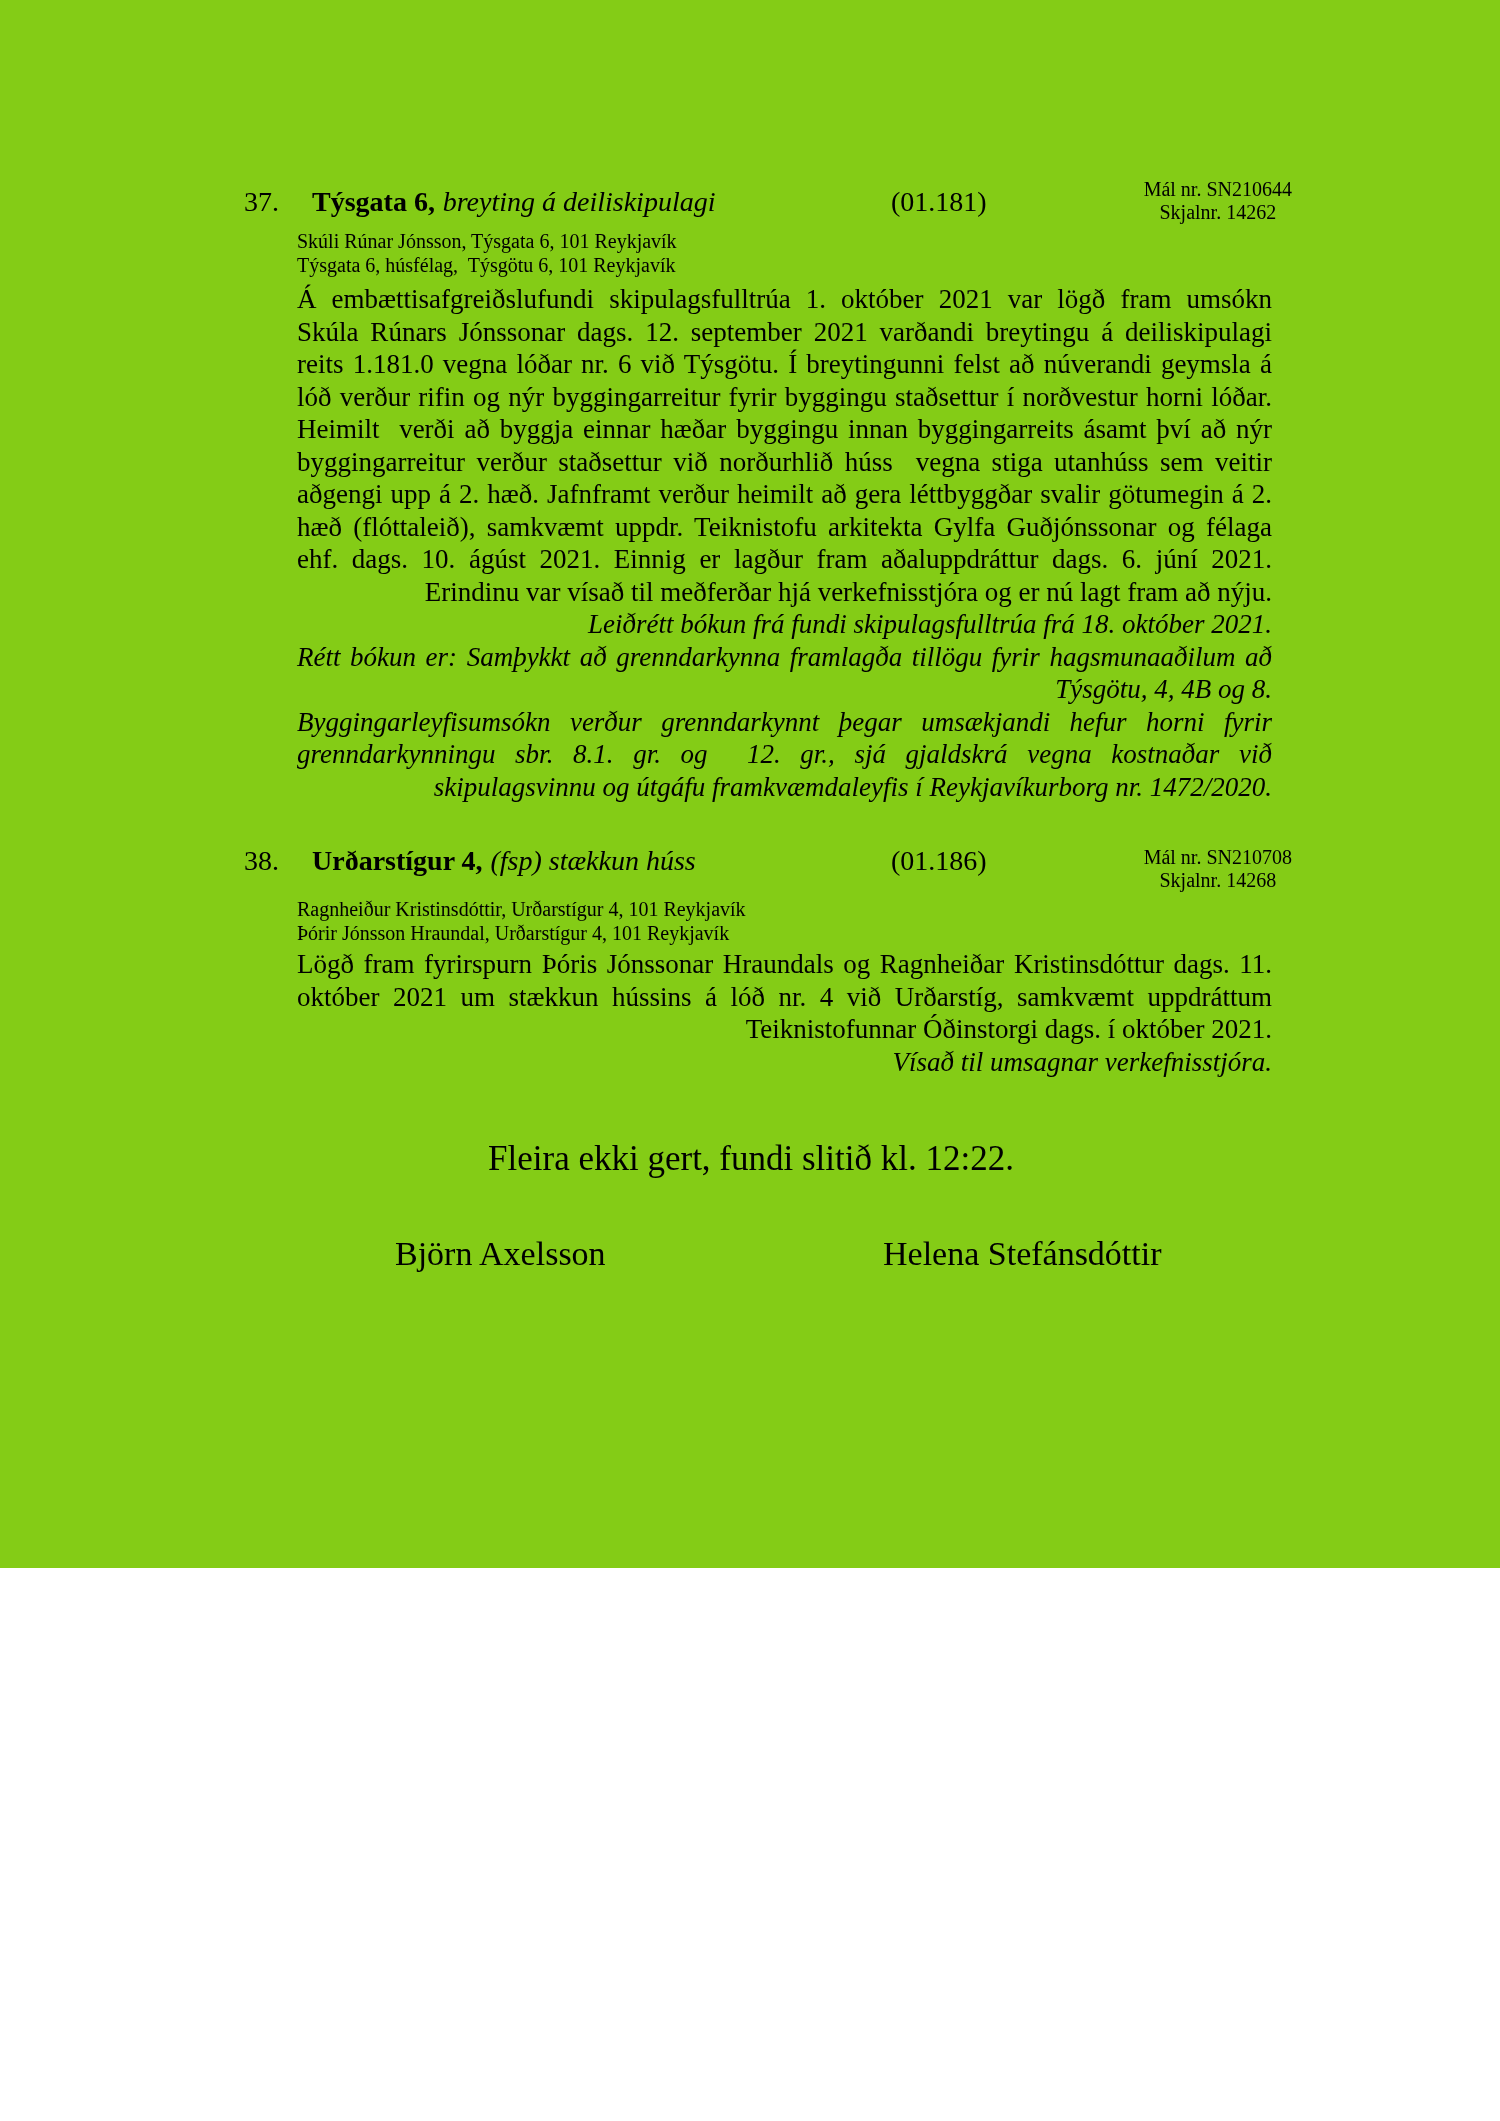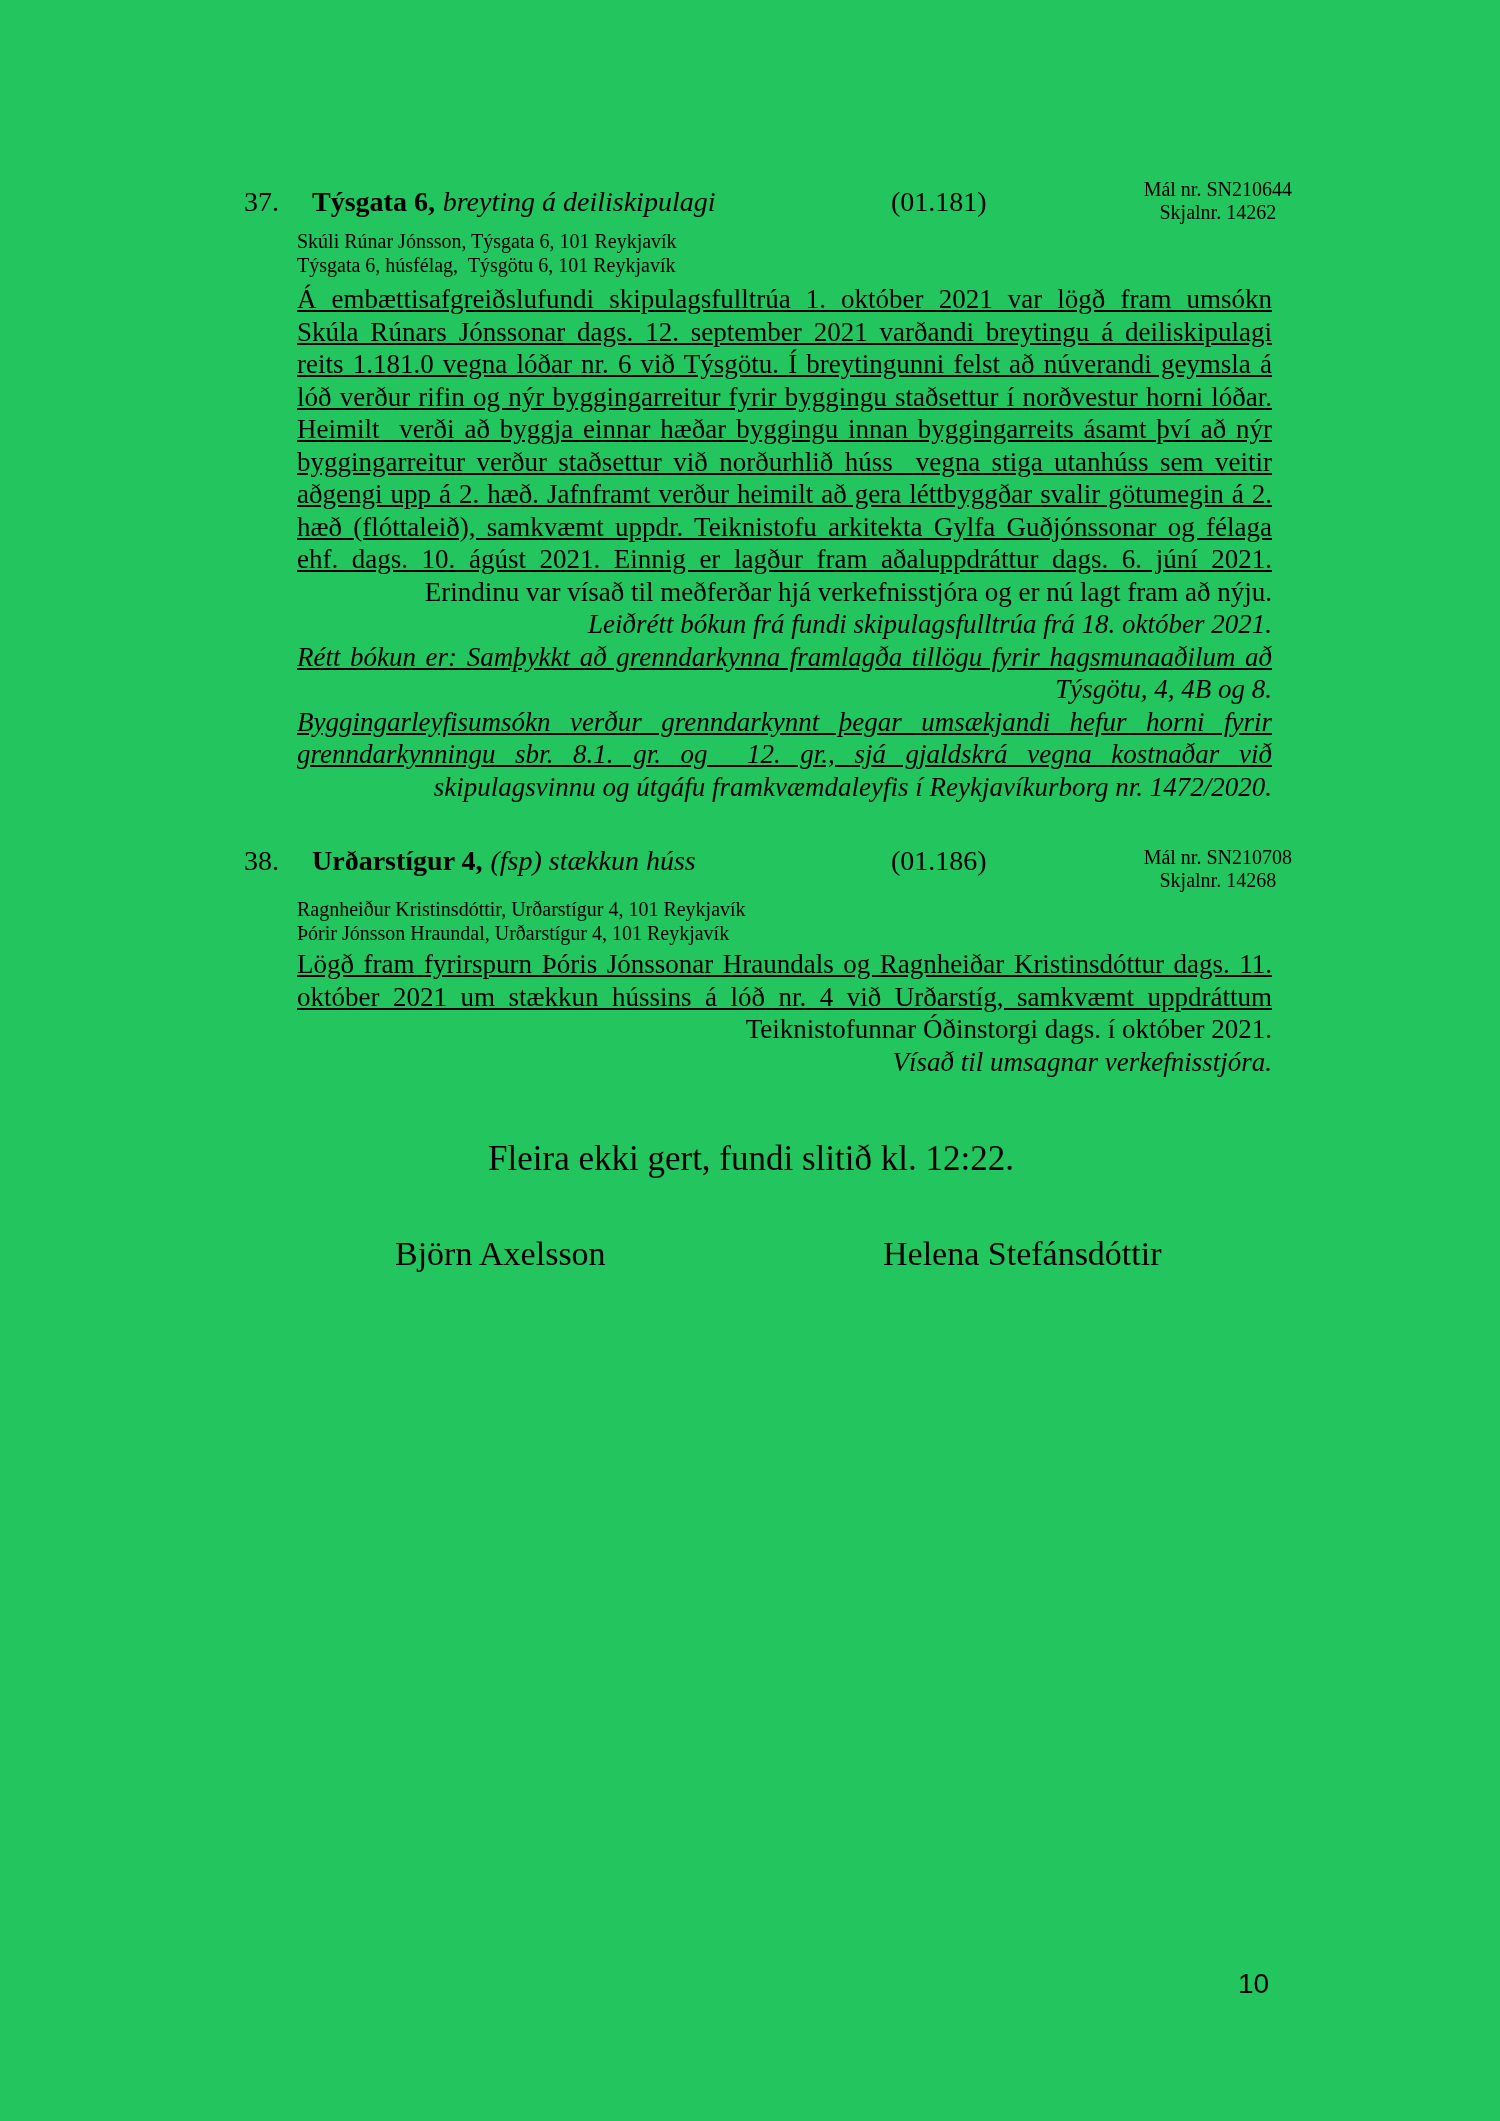--- a/index.html
+++ b/index.html
@@ -3,22 +3,22 @@
 <meta charset="utf-8">
 <style>
   html, body {
     margin: 0;
     padding: 0;
     background: #ffffff;
   }
   .page {
     position: relative;
     width: 1500px;
-    height: 2121px;
-    background: #22c55e;
+    height: 1568px;
+    background: #84cc16;
     color: #000000;
     font-family: "Liberation Serif", "DejaVu Serif", serif;
     overflow: hidden;
   }
 
   
   .item-head { position: absolute; left: 0; width: 1500px; height: 36px; font-size: 28px; line-height: 34px; }
   .item-num   { position: absolute; left: 244px; }
   .item-title { position: absolute; left: 312px; white-space: nowrap; }
   .item-title .tb { font-weight: bold; }
@@ -27,21 +27,21 @@
 
   
   .refs { position: absolute; right: 208px; text-align: center; font-size: 20px; line-height: 23px; }
 
   
   .parties { position: absolute; left: 297px; font-size: 20px; line-height: 23.5px; white-space: nowrap; }
 
   
   .body-block { position: absolute; left: 297px; width: 975px; font-size: 27px; line-height: 32.5px; }
   .ln { white-space: normal; text-align: right; }
-  .just { text-align: justify; text-align-last: justify; text-decoration: underline; }
+  .just { text-align: justify; text-align-last: justify; }
   .it { font-style: italic; }
 
   .closing { position: absolute; left: 1px; width: 1500px; text-align: center; font-size: 35px; line-height: 32px; }
   .signature { position: absolute; font-size: 34px; line-height: 32px; white-space: nowrap; }
   .pageno { position: absolute; left: 1238px; top: 1968px; font-family: "Liberation Sans", "DejaVu Sans", sans-serif; font-size: 28px; text-align: center; }
 </style>
 </head>
 <body>
 
 <div class="page">

